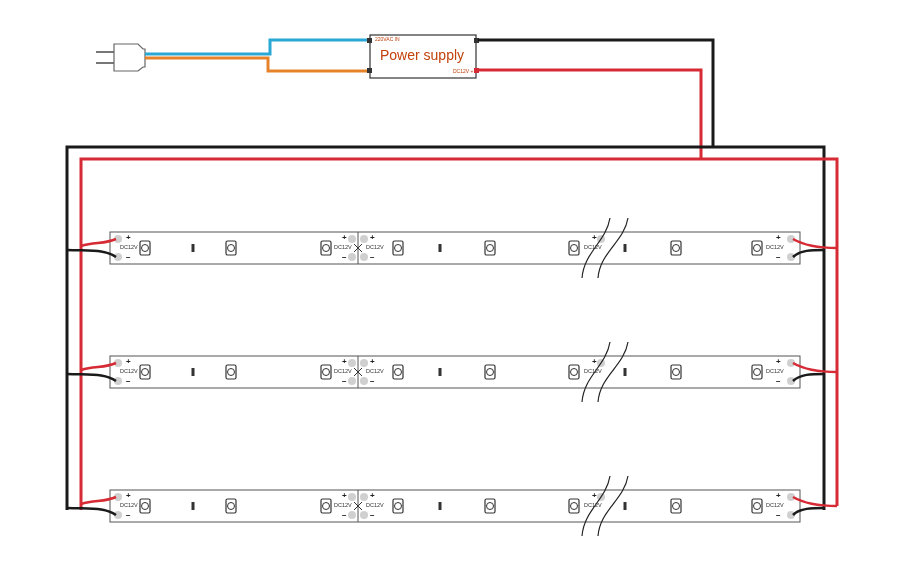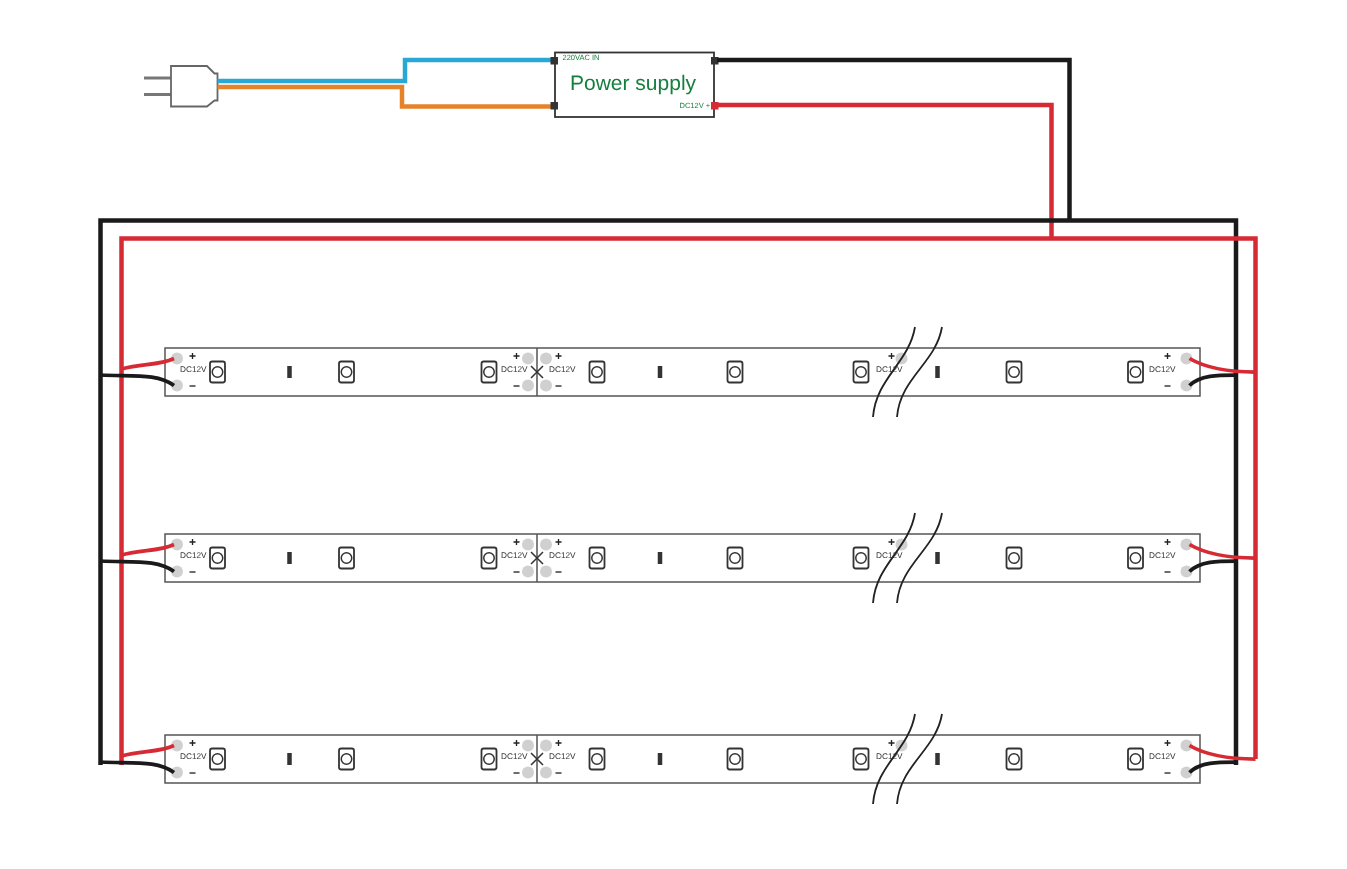--- a/index.html
+++ b/index.html
@@ -1,18 +1,18 @@
 <!DOCTYPE html>
 <html><head>
 <meta charset="utf-8">
 <style>
   html, body { margin: 0; padding: 0; background: #ffffff; }
   body { width: 898px; height: 579px; position: relative; overflow: hidden; font-family: "Liberation Sans", sans-serif; }
   svg { position: absolute; left: 0; top: 0; }
-  .lbl { position: absolute; font-family: "Liberation Sans", sans-serif; color: #15803d; white-space: nowrap; line-height: 1; }
+  .lbl { position: absolute; font-family: "Liberation Sans", sans-serif; color: #c2410c; white-space: nowrap; line-height: 1; }
   .ps-title { font-size: 14px; left: 380px; top: 48px; }
   .ps-in { font-size: 5px; left: 375px; top: 37px; }
   .ps-out { font-size: 5px; left: 453px; top: 69px; }
   .dc { font-size: 5.5px; color: #333; }
   .pm { font-size: 8px; font-weight: bold; color: #222; }
 </style>
 </head>
 <body>
 
 <svg width="898" height="579" viewBox="0 0 898 579">

